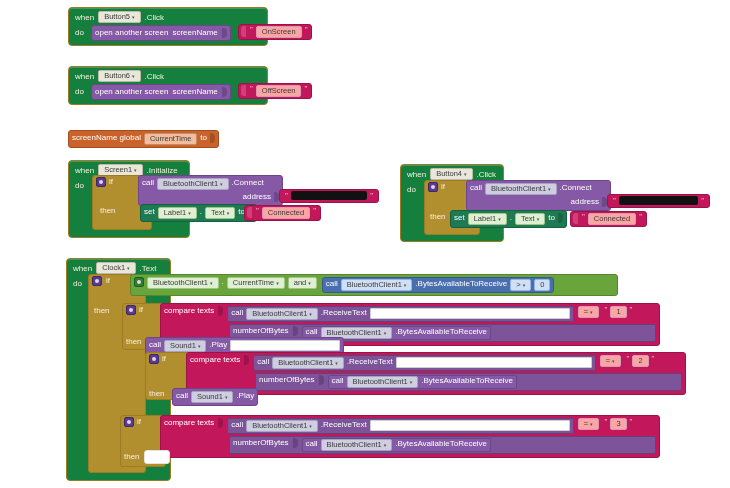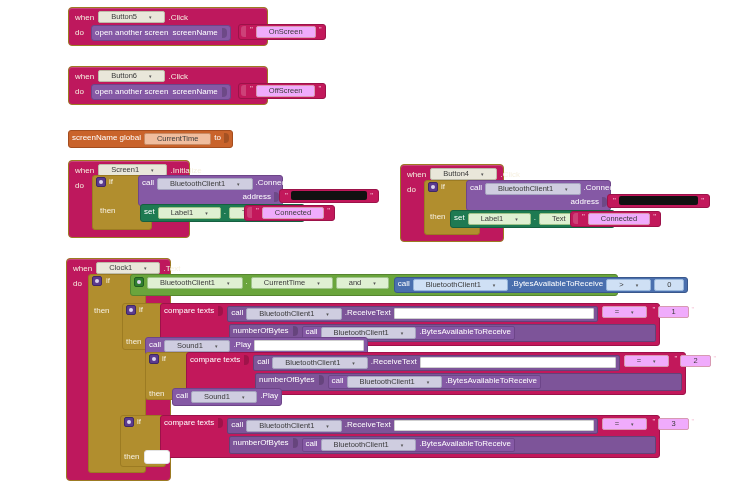--- a/index.html
+++ b/index.html
@@ -14,41 +14,41 @@
     position:relative;
   }
   #canvas { position:relative; width:730px; height:488px; }
 
   
   .blk { position:absolute; border-radius:3px; }
   .row { display:flex; align-items:flex-start; }
 
   
   .event {
-    background:#be185d;
+    background:#15803d;
     border:1px solid #9c7b22;
     border-radius:4px;
     box-shadow:inset 0 1px 0 rgba(255,255,255,.20);
   }
   .event-hdr { display:flex; align-items:center; gap:4px; padding:3px 6px 2px 6px; }
   .event-body { display:flex; padding:0 4px 4px 6px; }
   .kw { color:#f6f0e0; font-size:8px; white-space:nowrap; }
   .kw-do { width:16px; flex:none; padding-top:3px; }
 
   
   .dd {
     background:#e9e7da; color:#3a3a3a;
     border:1px solid #bdbba8; border-radius:2px;
-    padding:0 12px; font-size:7.5px; line-height:10px;
-    display:inline-flex; align-items:center; gap:12px; white-space:nowrap;
+    padding:0 5px; font-size:7.5px; line-height:10px;
+    display:inline-flex; align-items:center; gap:2px; white-space:nowrap;
   }
   .dd .car { font-size:5px; color:#555; }
   .dd-dark { background:#cfcde0; border-color:#a6a3bf; }
   .dd-green { background:#dff0d2; border-color:#9fc489; }
-  .dd-pink  { background:#f0abfc; border-color:#d79ab2; }
+  .dd-pink  { background:#fca5a5; border-color:#d79ab2; }
   .dd-blue  { background:#cfe0f5; border-color:#97b6db; }
 
   
   .gear {
     width:10px; height:10px; flex:none;
     background:#5b3a8e; border:1px solid #3f2866; border-radius:2px;
     display:inline-flex; align-items:center; justify-content:center;
   }
   .gear i { width:4px; height:4px; border-radius:50%; background:#dcd4ee; display:block; }
   .gear-g { background:#2f7d2f; border-color:#215c21; }

